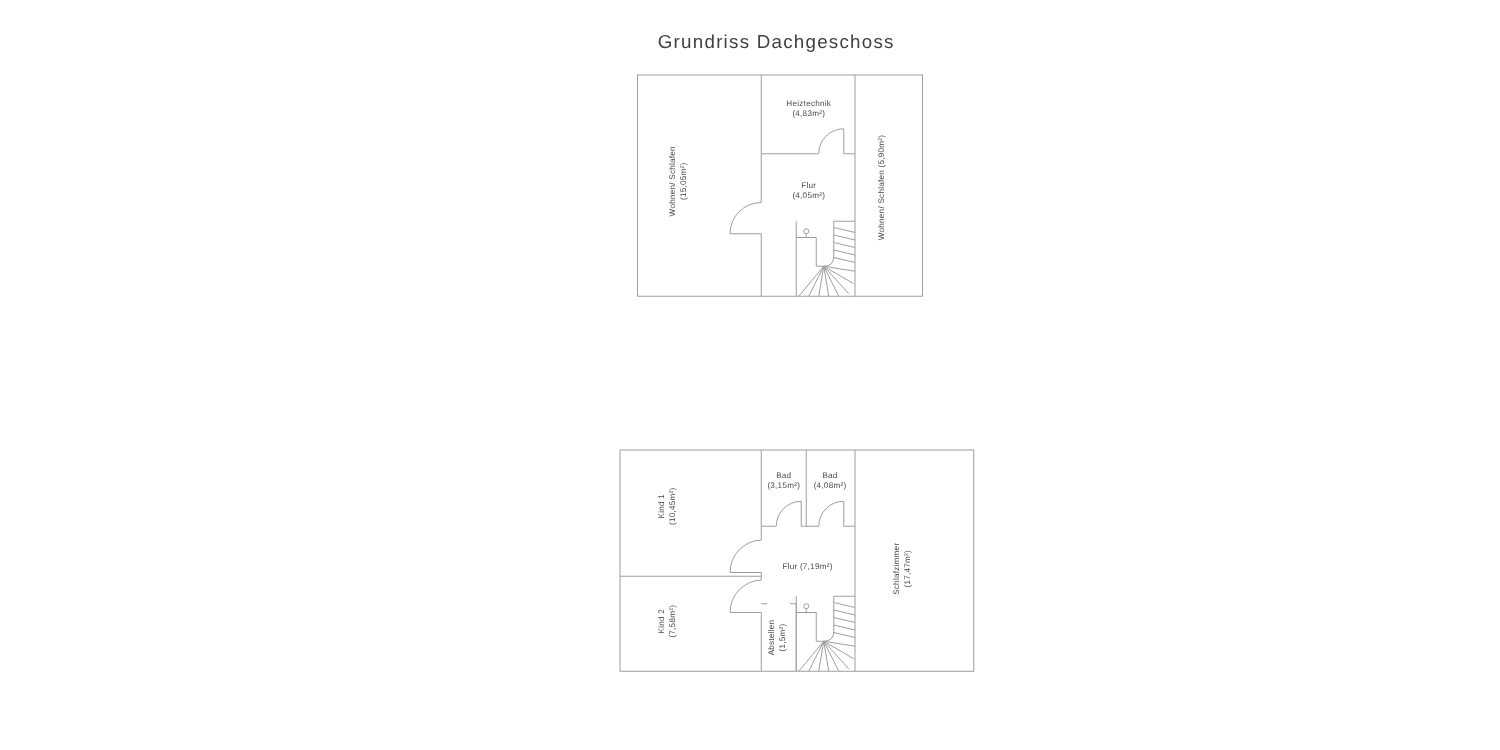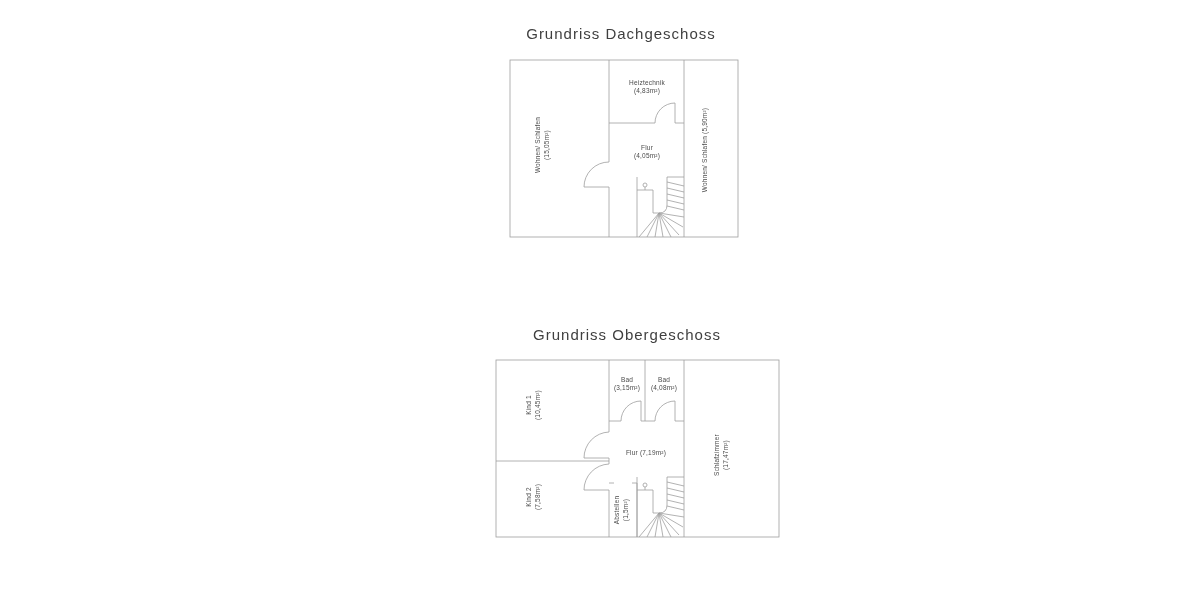--- a/index.html
+++ b/index.html
@@ -81,21 +81,20 @@
 
     <text x="137" y="25" text-anchor="middle">Heiztechnik</text>
     <text x="137" y="33" text-anchor="middle">(4,83m²)</text>
 
     <text x="137" y="90" text-anchor="middle">Flur</text>
     <text x="137" y="98" text-anchor="middle">(4,05m²)</text>
 
     <text x="197" y="90" text-anchor="middle" transform="rotate(-90 197 90)">Wohnen/ Schlafen (5,90m²)</text>
   </svg>
 
-  <div class="plan-title" style="left:627px; top:326px;">Grundriss Obergeschoss</div>
 
   <svg class="plan" style="left:496px; top:360px;" width="283" height="177" viewBox="0 0 283 177">
 
     <rect x="0" y="0" width="283" height="177"></rect>
 
     <g>
       <path d="M113 0 V72 M113 98 V104 M113 130 V177"></path>
       <path d="M188 0 V177"></path>
       <path d="M0 101 H113"></path>
       <path d="M113 61 H125 M145 61 H159 M179 61 H188"></path>

